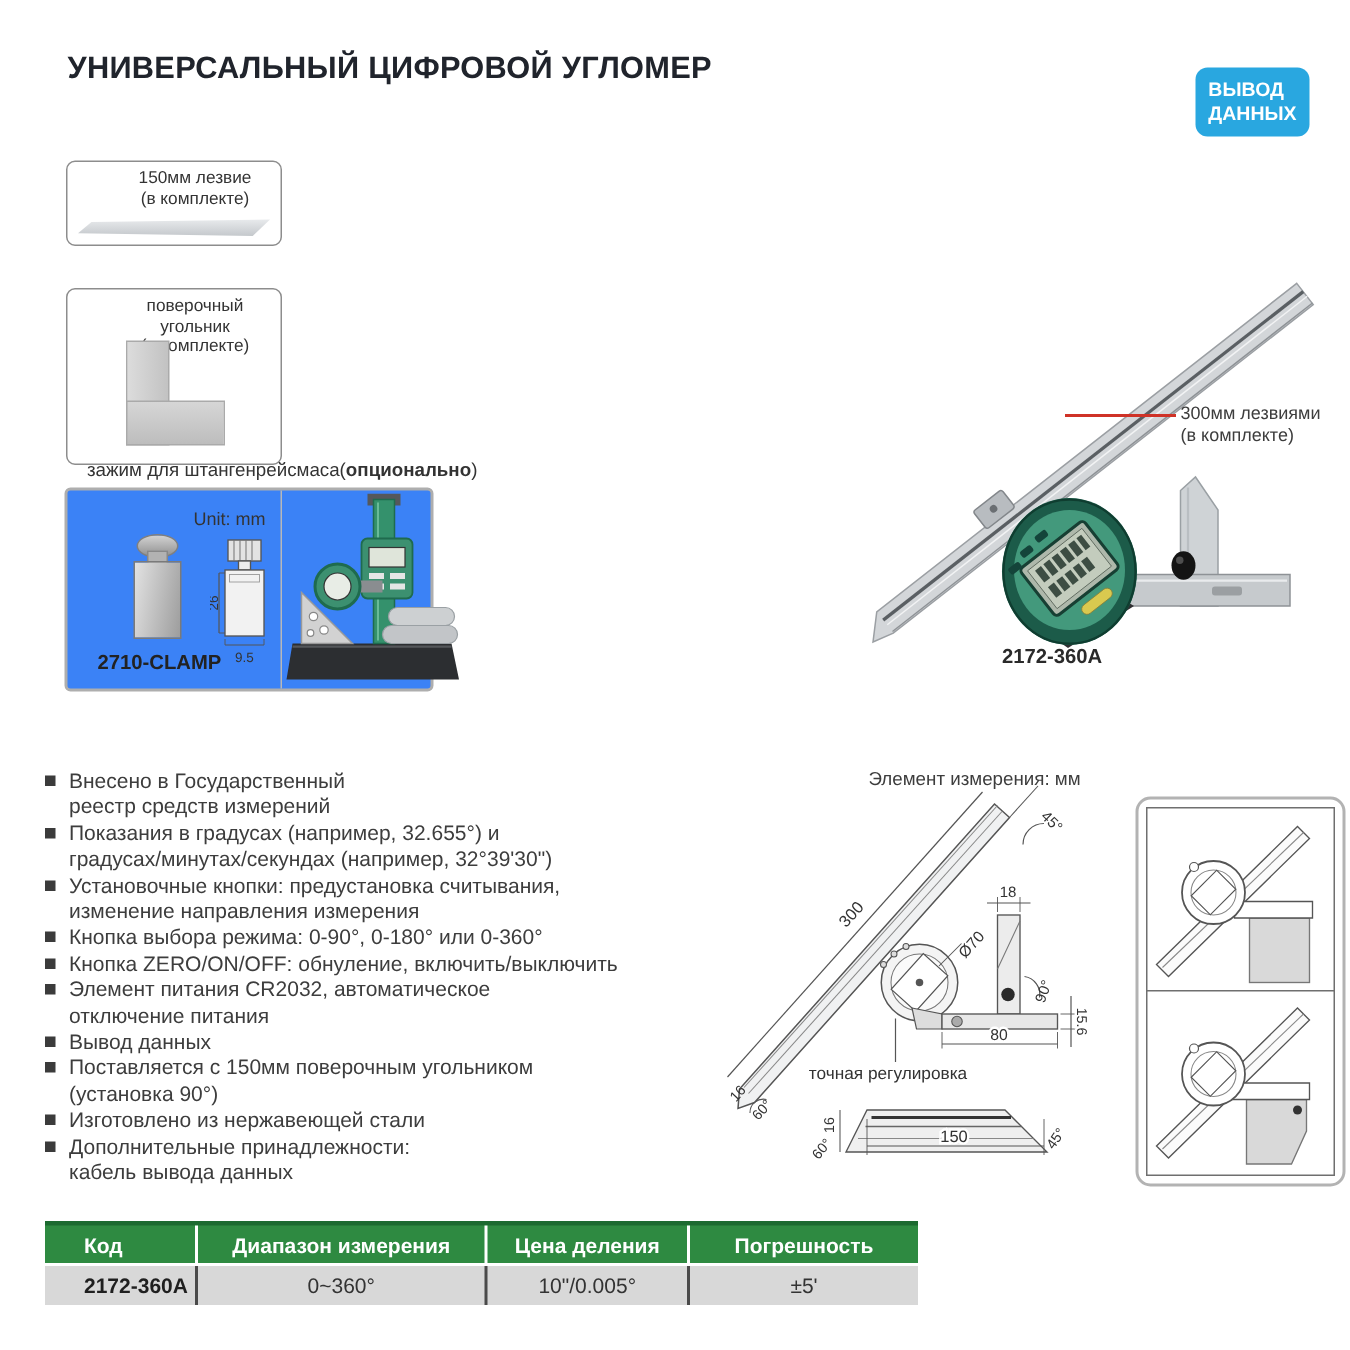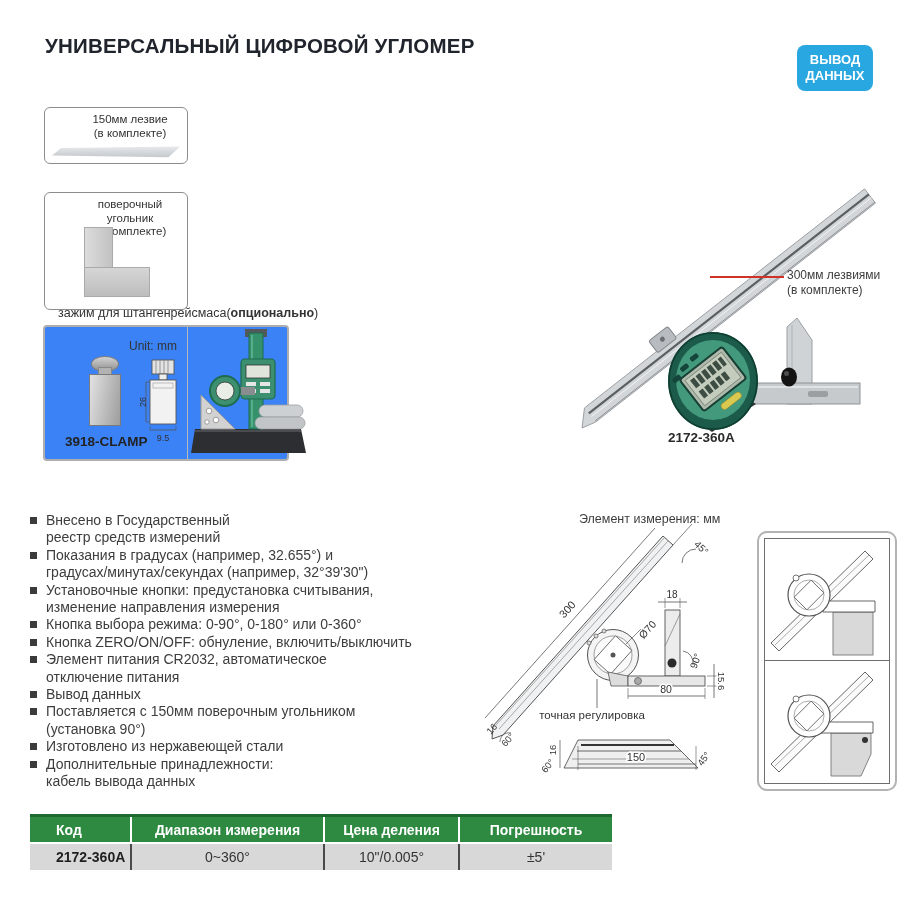--- a/index.html
+++ b/index.html
@@ -4,21 +4,21 @@
 <style>
   html,body{margin:0;padding:0;}
   body{width:900px;height:900px;position:relative;background:#ffffff;
        font-family:"Liberation Sans",sans-serif;overflow:hidden;}
   .abs{position:absolute;}
   .pre{white-space:pre-line;}
 
   
   .page-title{left:30px;top:34px;font-size:20.5px;font-weight:bold;color:#20242c;letter-spacing:.2px;margin-left:15px;}
   .data-badge{left:797px;top:45px;width:76px;height:46px;border-radius:8px;
-      display:flex;align-items:center;justify-content:center;text-align:center;
+      display:flex;align-items:center;justify-content:center;text-align:left;
       color:#fff;font-weight:bold;font-size:13px;line-height:16px;}
 
   
   .incl-box{border:1.5px solid #8d8d8d;border-radius:6px;background:#fff;box-sizing:border-box;padding-left:28px;}
   .incl-cap{text-align:center;font-size:11.5px;line-height:13.5px;color:#333;padding-top:5px;}
   .blade-strip{left:7px;top:37px;width:128px;height:14px;
       background:linear-gradient(180deg,#eceef0,#bfc3c7);
       clip-path:polygon(0% 75%,7% 22%,100% 10%,91% 88%);}
   .lsq-v{left:39px;top:34px;width:27px;height:68px;background:linear-gradient(90deg,#dcdcdc,#c2c2c2);border:1px solid #aaa;}
   .lsq-h{left:39px;top:74px;width:64px;height:28px;background:linear-gradient(180deg,#d6d6d6,#bdbdbd);border:1px solid #aaa;}
@@ -97,21 +97,21 @@
 
 <div class="abs clamp-label">
   <span>зажим для штангенрейсмаса(</span><b>опционально</b><span>)</span>
 </div>
 <div class="abs clamp-box">
   <div class="abs clamp-divider"></div>
   <div class="abs unit-label">Unit: mm</div>
   <div class="abs clamp-knob"></div>
   <div class="abs clamp-stem"></div>
   <div class="abs clamp-body"></div>
-  <div class="abs clamp-code">3918-CLAMP</div>
+  <div class="abs clamp-code">2710-CLAMP</div>
 
   <svg class="abs" style="left:95px;top:25px;" width="50" height="92" viewBox="0 0 50 92">
     <rect x="12" y="8" width="22" height="14" fill="#e3e3e3" stroke="#555" stroke-width="0.9"></rect>
     <line x1="16" y1="8" x2="16" y2="22" stroke="#777" stroke-width="0.7"></line>
     <line x1="20" y1="8" x2="20" y2="22" stroke="#777" stroke-width="0.7"></line>
     <line x1="24" y1="8" x2="24" y2="22" stroke="#777" stroke-width="0.7"></line>
     <line x1="28" y1="8" x2="28" y2="22" stroke="#777" stroke-width="0.7"></line>
     <rect x="19" y="22" width="8" height="6" fill="#eee" stroke="#555" stroke-width="0.9"></rect>
     <rect x="10" y="28" width="26" height="44" fill="#f2f2f2" stroke="#555" stroke-width="0.9"></rect>
     <rect x="13" y="31" width="20" height="5" fill="none" stroke="#999" stroke-width="0.6"></rect>

